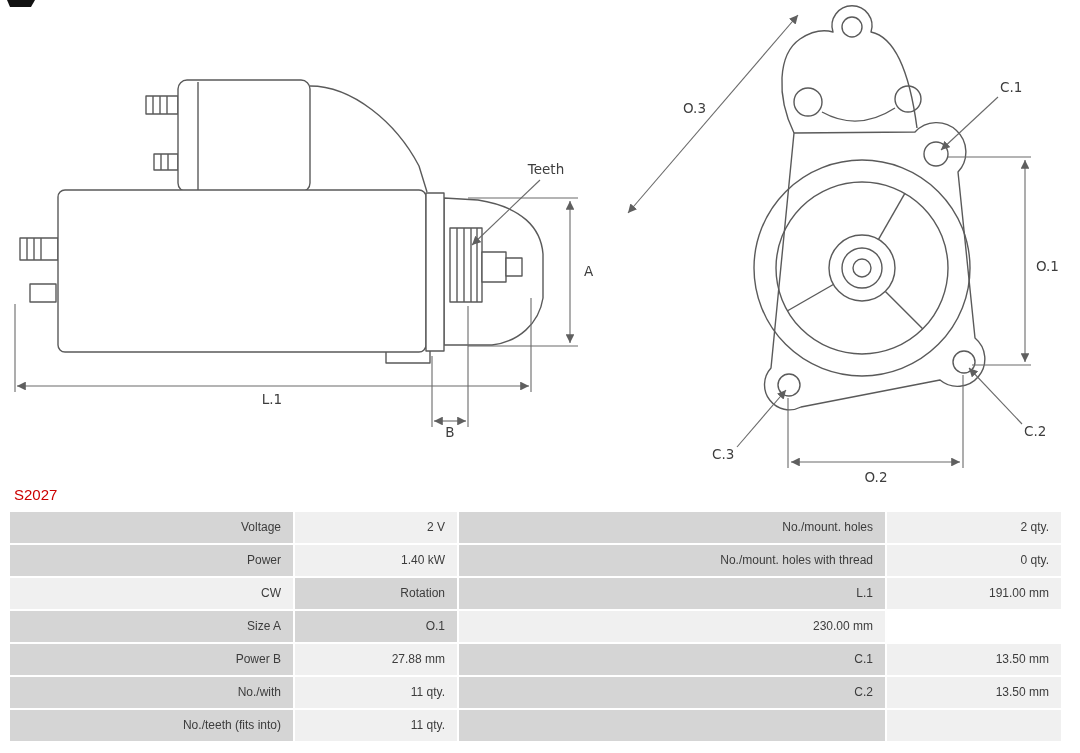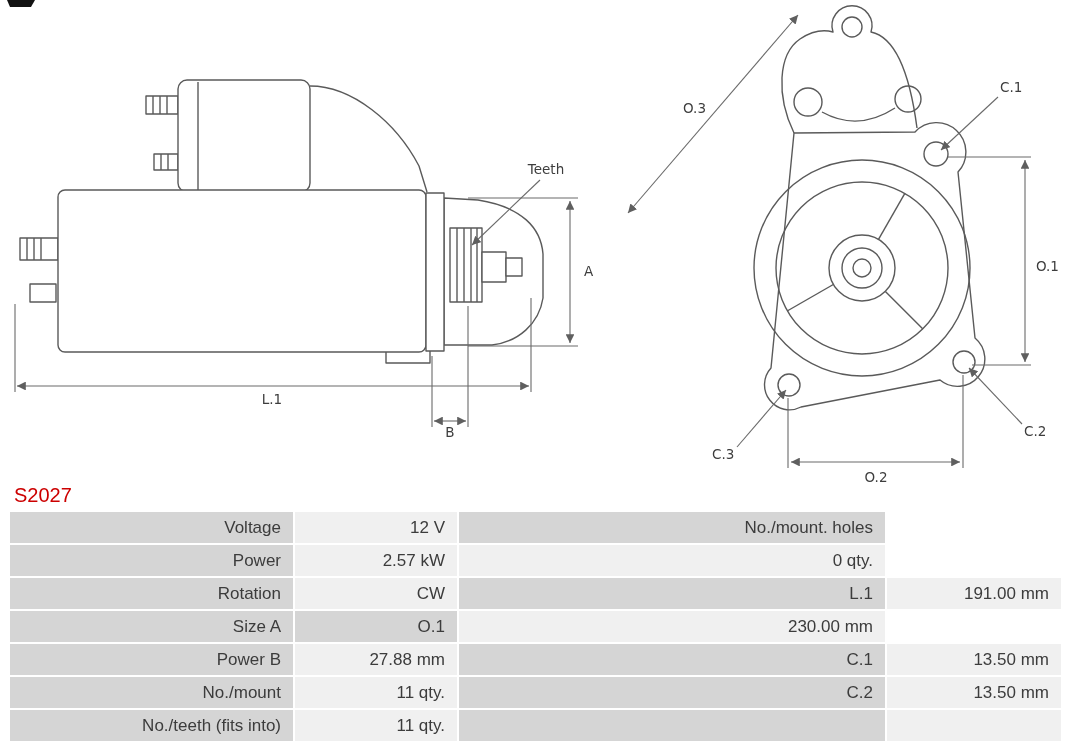--- a/index.html
+++ b/index.html
@@ -10,39 +10,39 @@
   }
   .drawing-area{display:block;}
   svg text{
     font-family:"DejaVu Sans","Liberation Sans",sans-serif;
     font-size:13.5px;
     fill:#3d3d3d;
     stroke:none;
   }
   .part-number{
     margin:2px 0 8px 14px;
-    font-size:20px;
+    font-size:15px;
     font-weight:400;
     color:#cc0000;
     height:18px;
     line-height:18px;
   }
   .spec-table{margin-left:10px;width:1053px;}
   .spec-row{
     display:grid;
     grid-template-columns:283px 162px 426px 174px;
     column-gap:2px;
     margin-bottom:2px;
   }
   .cell{
     height:31px;line-height:31px;
     box-sizing:border-box;
     text-align:right;
     padding-right:12px;
-    font-size:17px;
+    font-size:12px;
     color:#3c3c3c;
     white-space:nowrap;
     overflow:hidden;
   }
   .cell.label{background:#d5d5d5;}
   .cell.value{background:#f0f0f0;}
 </style>
 </head>
 <body>
 
@@ -166,47 +166,49 @@
   <text x="1024" y="436">C.2</text>
   <text x="712" y="459">C.3</text>
   <text x="876" y="482" text-anchor="middle">O.2</text>
 </svg>
 
 <div class="part-number">S2027</div>
 
 <div class="spec-table">
   <div class="spec-row">
     <div class="cell label">Voltage</div>
-    <div class="cell value">12 V</div>
+    <div class="cell value">2 V</div>
     <div class="cell label">No./mount. holes</div>
+    <div class="cell value">2 qty.</div>
   </div>
   <div class="spec-row">
     <div class="cell label">Power</div>
-    <div class="cell value">2.57 kW</div>
+    <div class="cell value">1.40 kW</div>
+    <div class="cell label">No./mount. holes with thread</div>
     <div class="cell value">0 qty.</div>
   </div>
   <div class="spec-row">
+    <div class="cell value">CW</div>
     <div class="cell label">Rotation</div>
-    <div class="cell value">CW</div>
     <div class="cell label">L.1</div>
     <div class="cell value">191.00 mm</div>
   </div>
   <div class="spec-row">
     <div class="cell label">Size A</div>
     <div class="cell label">O.1</div>
     <div class="cell value">230.00 mm</div>
   </div>
   <div class="spec-row">
     <div class="cell label">Power B</div>
     <div class="cell value">27.88 mm</div>
     <div class="cell label">C.1</div>
     <div class="cell value">13.50 mm</div>
   </div>
   <div class="spec-row">
-    <div class="cell label">No./mount</div>
+    <div class="cell label">No./with</div>
     <div class="cell value">11 qty.</div>
     <div class="cell label">C.2</div>
     <div class="cell value">13.50 mm</div>
   </div>
   <div class="spec-row">
     <div class="cell label">No./teeth (fits into)</div>
     <div class="cell value">11 qty.</div>
     <div class="cell label"></div>
     <div class="cell value"></div>
   </div>

